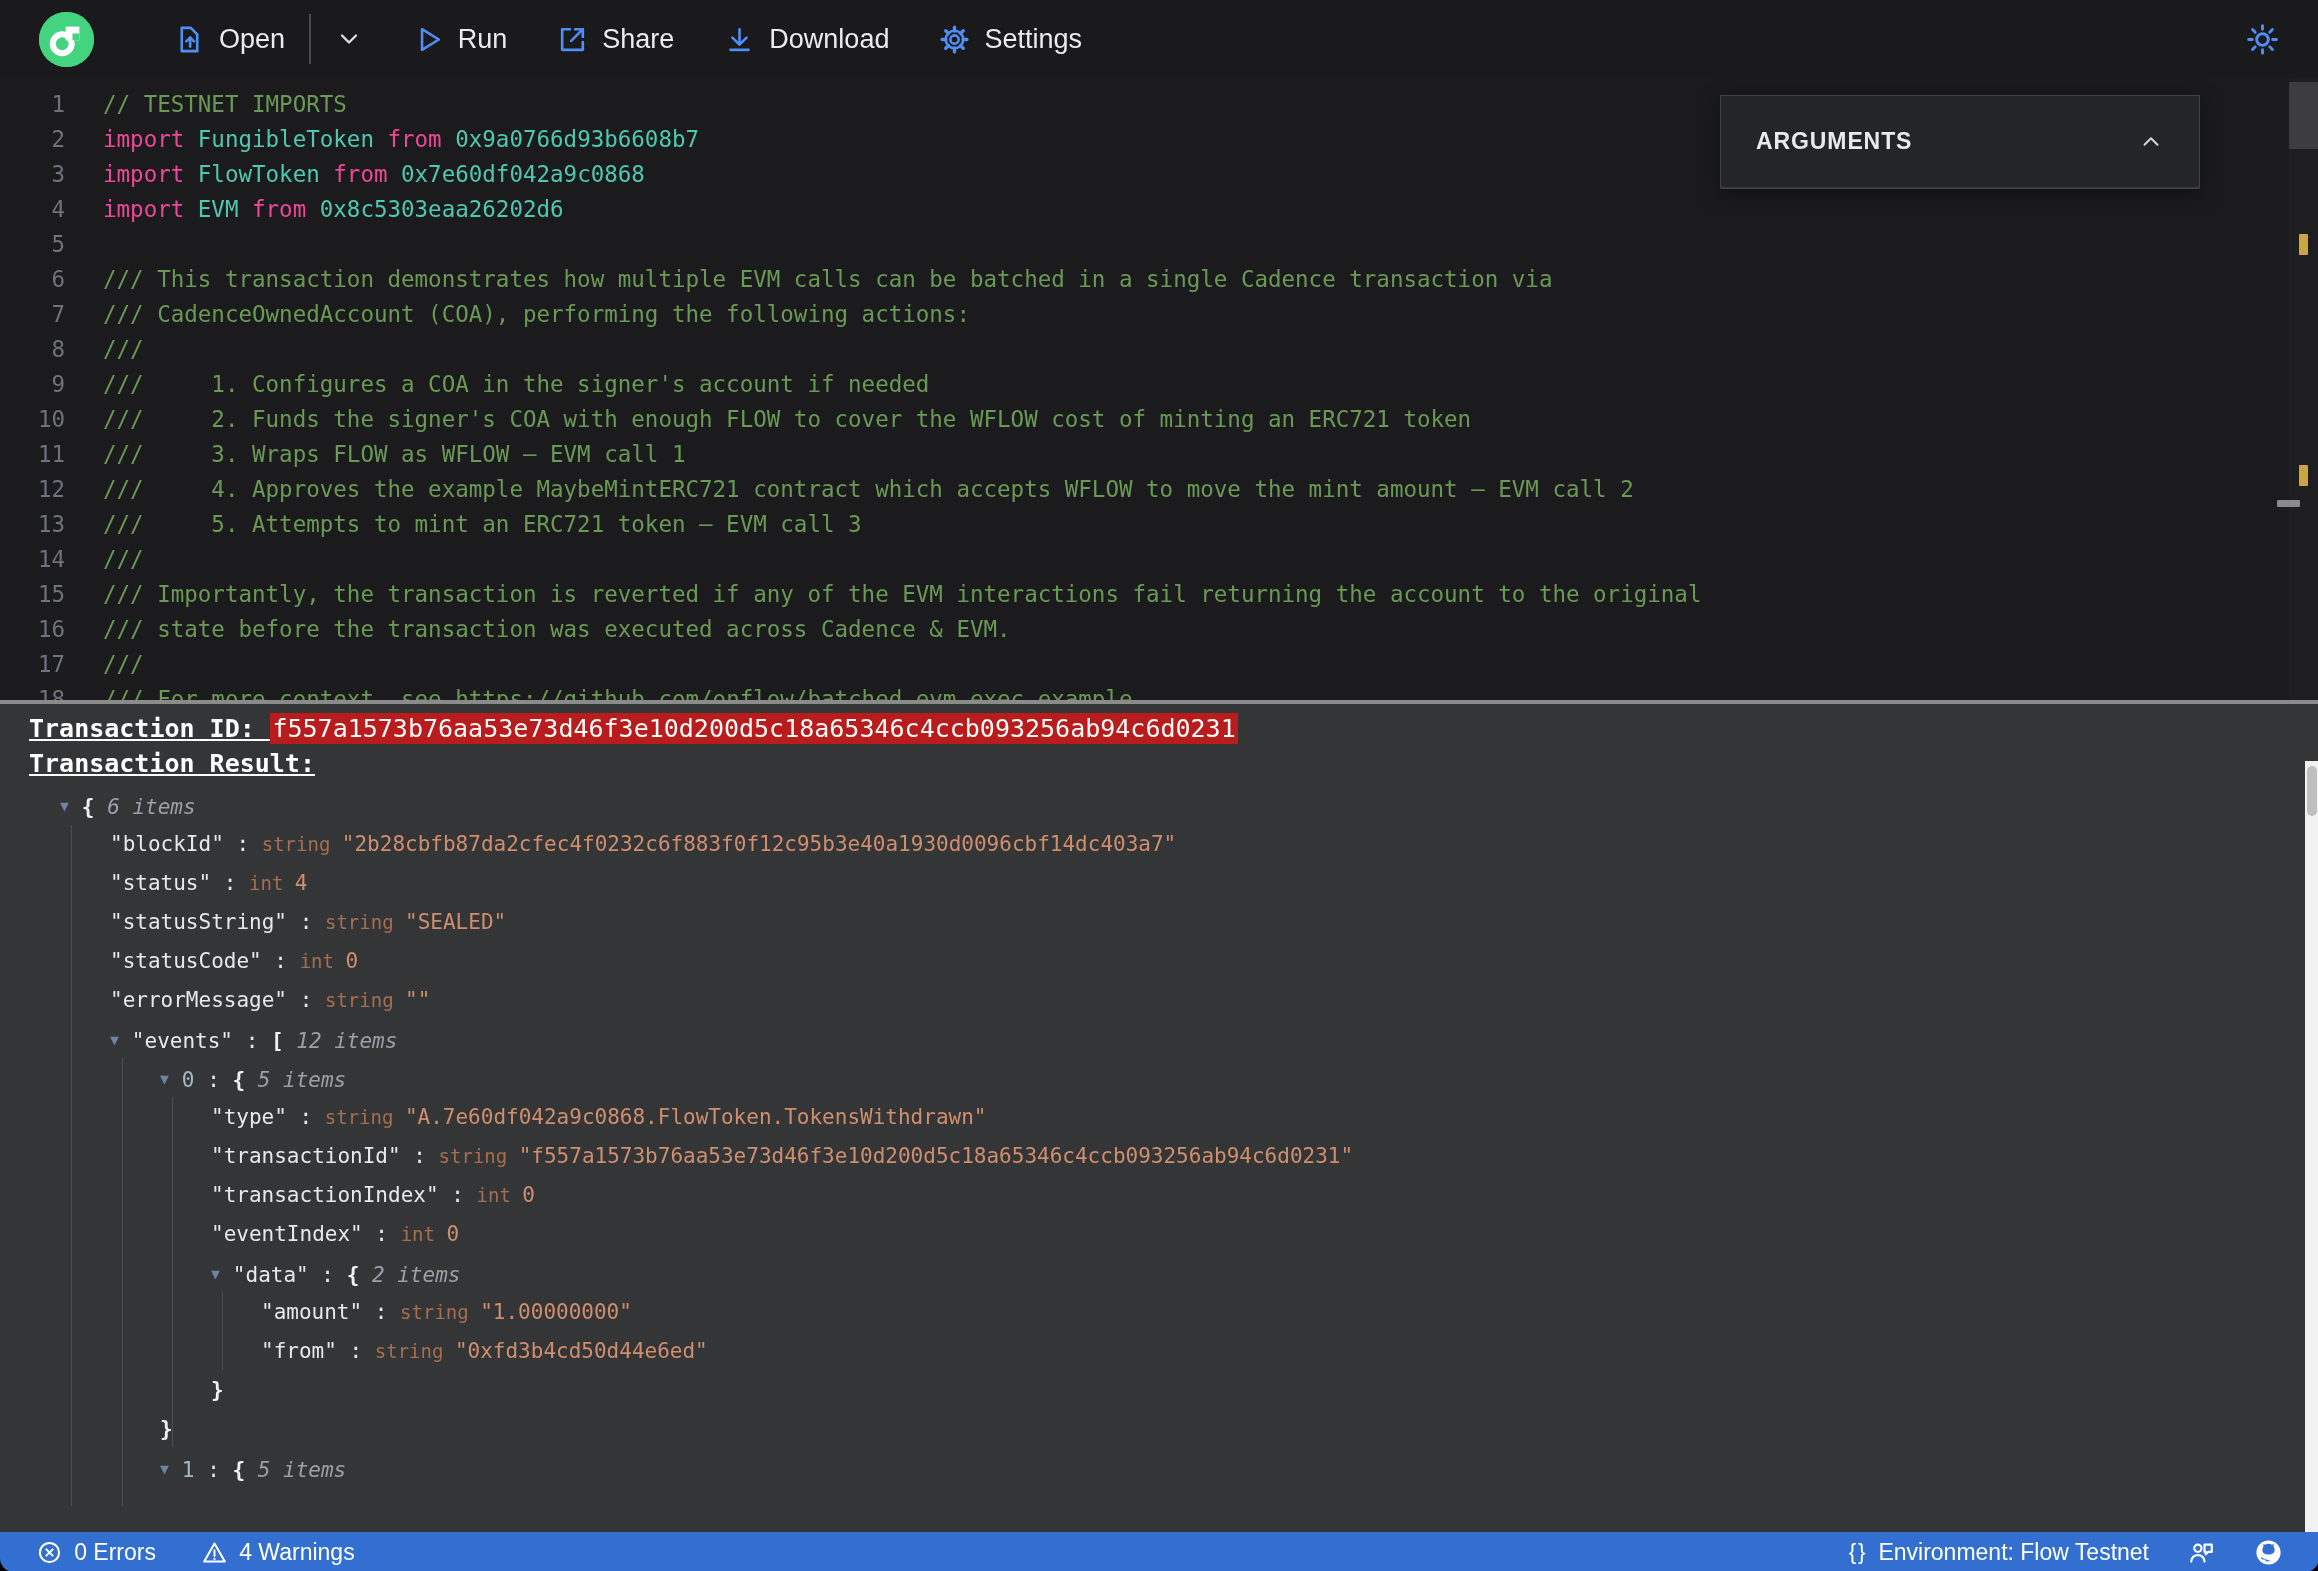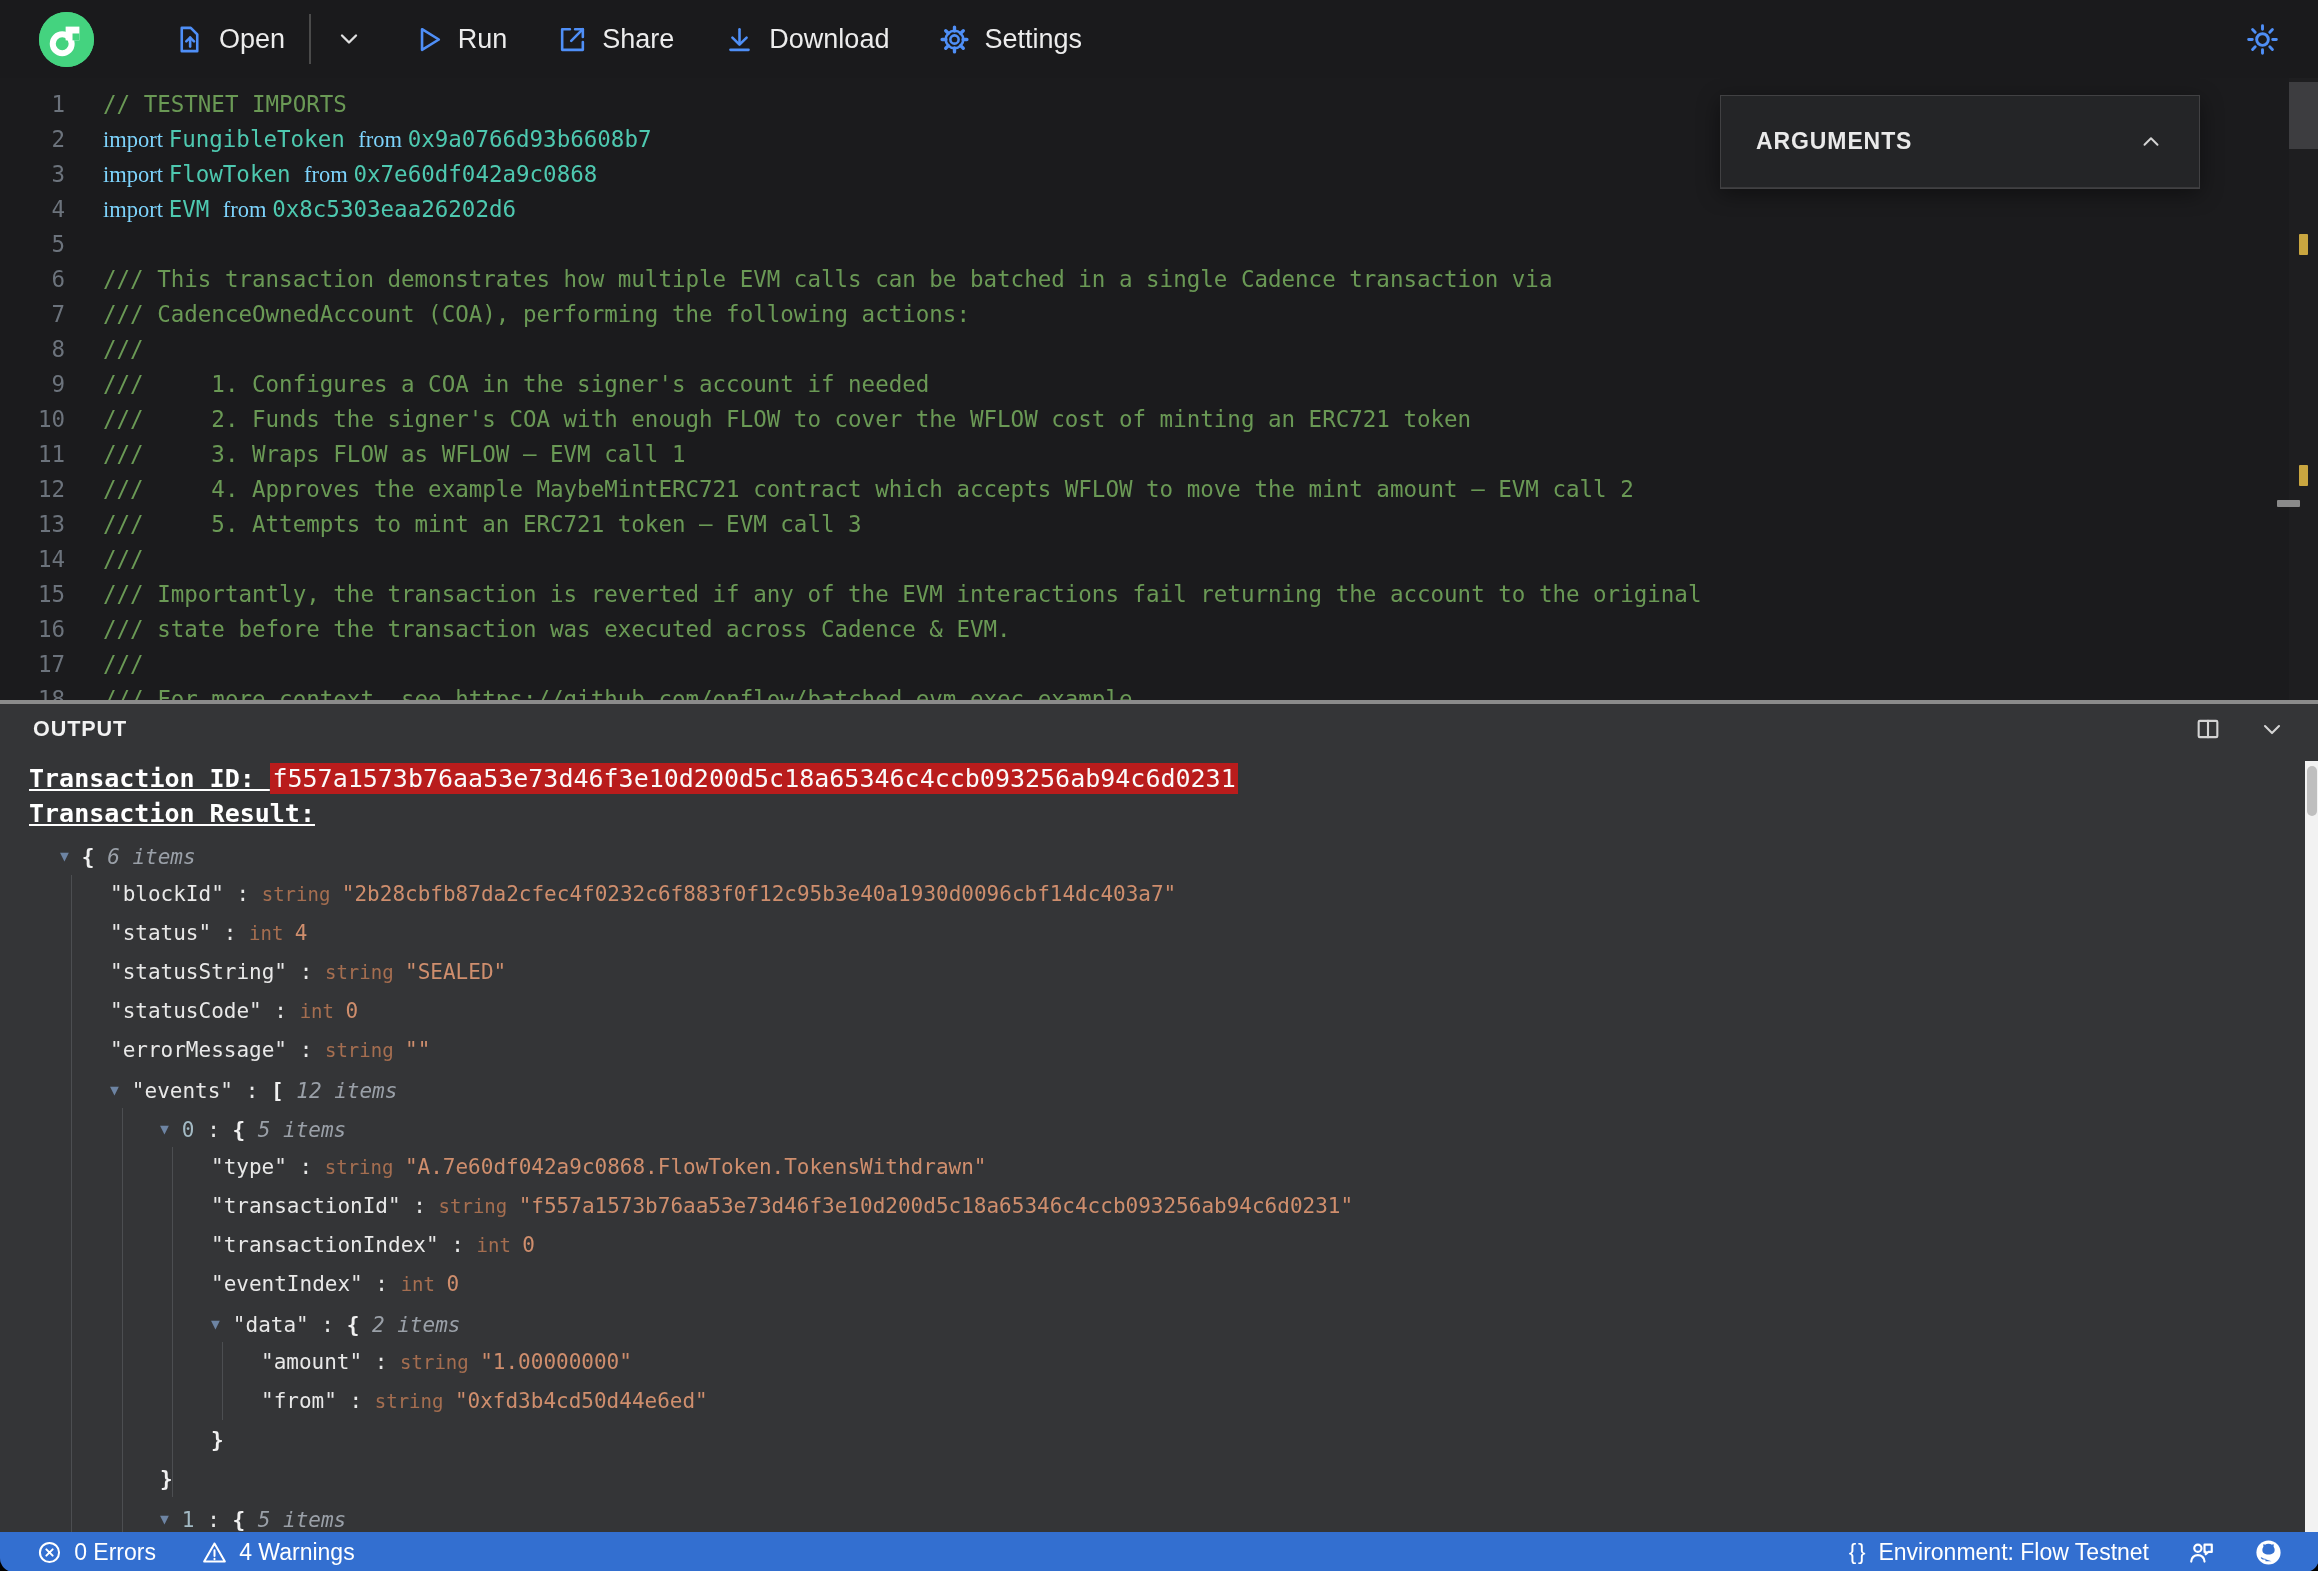--- a/index.html
+++ b/index.html
@@ -23,21 +23,21 @@
   .theme-toggle { margin-left:auto; }
 
   
   .editor { position:relative; height:622px; flex:0 0 622px; background:#1b1b1d; overflow:hidden; }
   .code-area { padding-top:8.6px; font-family:"DejaVu Sans Mono", monospace; font-size:22.5px;
                line-height:35px; white-space:pre; }
   .code-line { display:flex; }
   .ln { flex:0 0 65px; text-align:right; color:#6c737c; }
   .lt { margin-left:38px; }
   .tok-c { color:#6a9955; }
-  .tok-k { color:#7dd3fc;font-family:Liberation Serif, serif; }
+  .tok-k { color:#ec4899; }
   .tok-t { color:#4ec9b0; }
   .tok-l { color:#6a9955; text-decoration:underline; }
 
   
   .ed-scroll { position:absolute; top:0; right:0; width:30px; height:100%; background:#1e1e20; }
   .ed-thumb { position:absolute; top:4.3px; left:0; width:30px; height:67px; background:#3d3d40; }
   .ov-mark { position:absolute; width:8.6px; border-radius:0.9px; }
   .ov-warn1 { left:10.4px; top:156px; height:21px; background:#c9a640; }
   .ov-warn2 { left:10.4px; top:387px; height:21px; background:#c9a640; }
   .ov-cursor { left:-12px; top:422px; width:22.5px; height:7px; background:#8a8a8a; }
@@ -193,32 +193,20 @@
         <svg class="icon-lt" stroke="#e8e8e8" width="26" height="26" viewBox="0 0 24 24">
           <path d="M6 14.5l6-6 6 6"></path>
         </svg>
       </div>
     </aside>
   </section>
 
   <div class="divider"></div>
 
   <section class="output">
-    <div class="output-header">
-      <span class="output-title">OUTPUT</span>
-      <div class="oh-icons">
-        <svg class="icon-lt" width="28" height="28" viewBox="0 0 24 24">
-          <rect x="4" y="5" width="16" height="14" rx="1"></rect>
-          <path d="M12 5v14"></path>
-        </svg>
-        <svg class="icon-lt" width="28" height="28" viewBox="0 0 24 24">
-          <path d="M6 9.5l6 6 6-6"></path>
-        </svg>
-      </div>
-    </div>
 
     <div class="output-body">
       <div class="tx"><span class="txlabel">Transaction ID: </span><span class="sel">f557a1573b76aa53e73d46f3e10d200d5c18a65346c4ccb093256ab94c6d0231</span></div>
       <div class="tx txlabel">Transaction Result:</div>
 
       <div class="tree">
         <div class="guide" style="left:42px;  top:39px;  bottom:-17.3px;"></div>
         <div class="guide" style="left:93px; top:272px; bottom:-17.3px;"></div>
         <div class="guide" style="left:143px; top:311px; height:350px;"></div>
         <div class="guide" style="left:193px; top:506px; height:78px;"></div>

